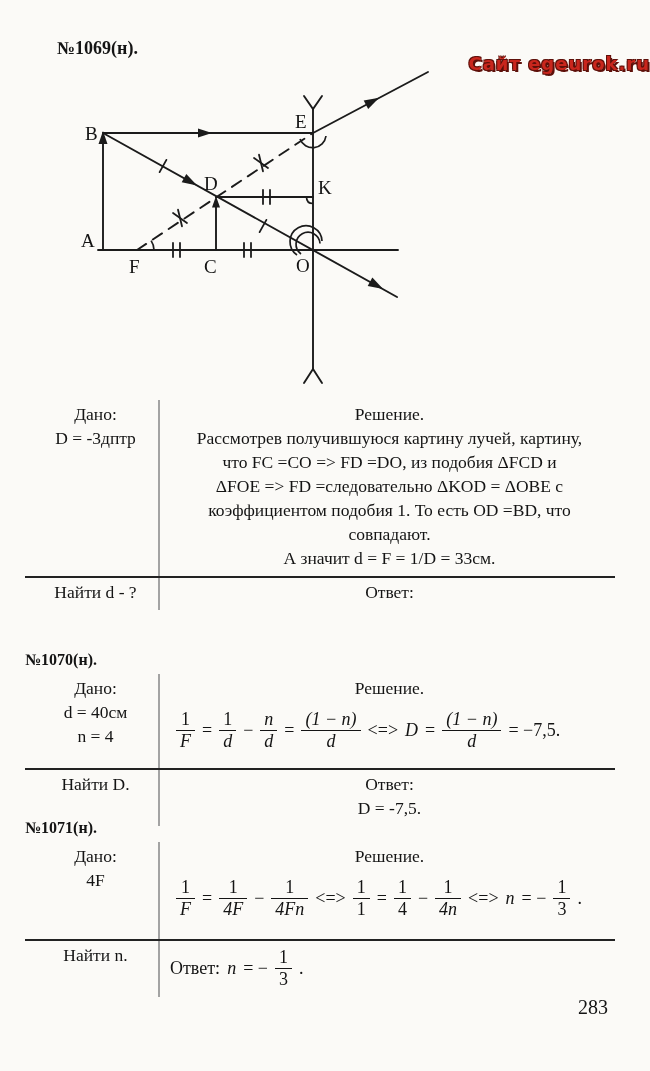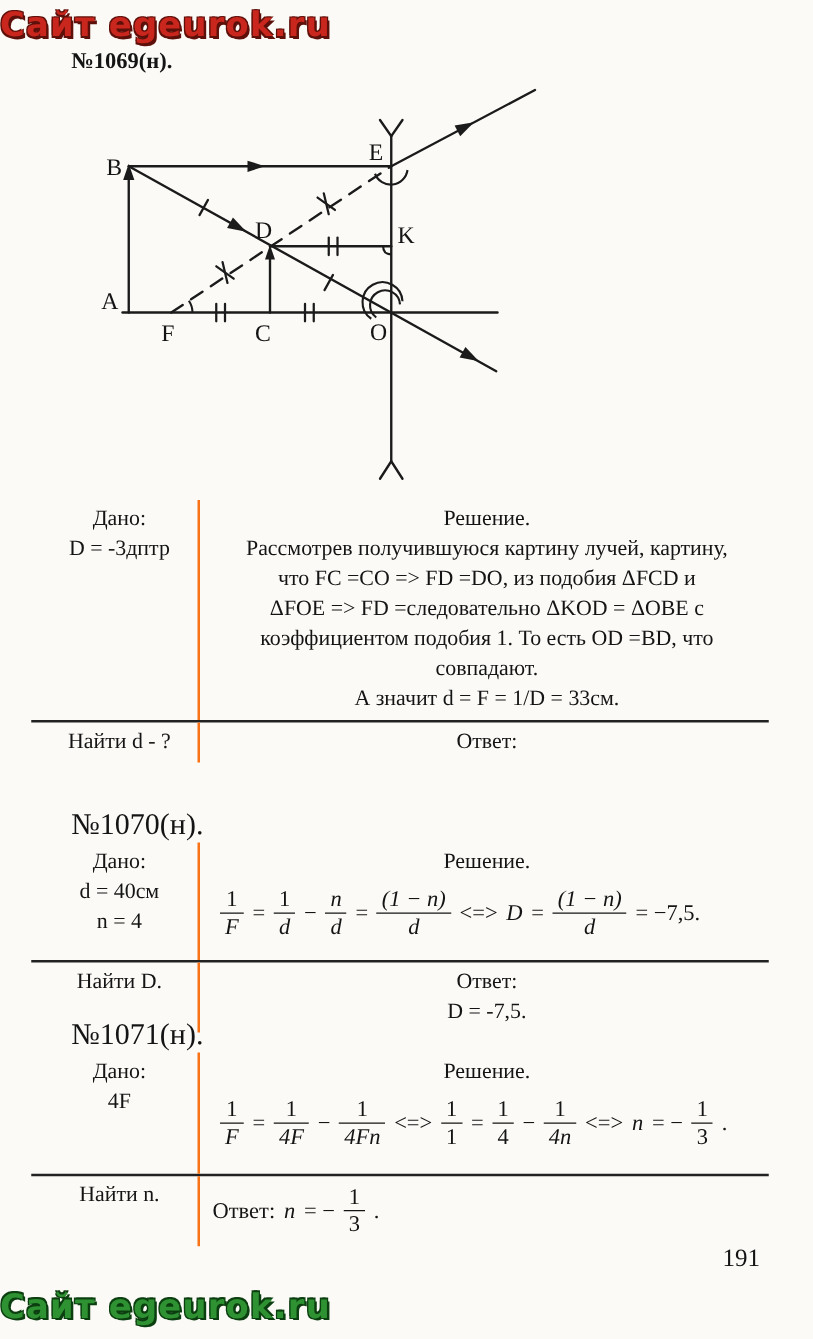--- a/index.html
+++ b/index.html
@@ -2,41 +2,41 @@
 <html><head>
 <meta charset="utf-8">
 <style>
   html,body { margin:0; padding:0; }
   body {
     width:650px; height:1071px; position:relative; overflow:hidden;
     background:#fbfaf7; color:#141414;
     font-family:"Liberation Serif", serif;
   }
   .site-banner {
-    position:absolute; left:0; width:100%; text-align:left;
+    position:absolute; left:0; width:100%; text-align:right;
     font-family:"DejaVu Sans", sans-serif; font-weight:bold;
-    font-size:27px; letter-spacing:1px;
+    font-size:18px; letter-spacing:1px;margin-top:48px;
   }
   #site-header { top:5px;
     text-shadow:-1px -1px 0 #5e100a, 1px -1px 0 #5e100a, -1px 1px 0 #5e100a, 2px 2px 0 #5e100a; }
   #site-footer { top:1030px;
     text-shadow:-1px -1px 0 #0c3f10, 1px -1px 0 #0c3f10, -1px 1px 0 #0c3f10, 2px 2px 0 #0c3f10; }
   .big-title {
     position:absolute; font-weight:bold; font-size:18px;
   }
   #diagram-wrap { position:absolute; left:55px; top:62px; width:405px; height:333px; }
   .problem { position:absolute; left:25px; width:590px; }
   #p1069 { top:400px; }
   #p1070 { top:649px; }
   #p1071 { top:817px; }
-  .ptitle { margin-left:32px; font-weight:normal; font-size:24px; line-height:22px; margin-bottom:3px; }
+  .ptitle { font-weight:bold; font-size:16px; line-height:22px; margin-bottom:3px; }
   .prow { display:flex; }
   .prow.top { border-bottom:2px solid #222; }
   .col-l { width:133px; box-sizing:border-box; padding:2px 4px 6px 12px; }
-  .col-r { flex:1; border-left:2px solid #f97316; padding:2px 6px 6px 10px; }
+  .col-r { flex:1; border-left:2px solid #a3a3a3; padding:2px 6px 6px 10px; }
   .line { font-size:17.5px; line-height:24px; white-space:nowrap;text-align:center; }
   #p1070 .prow.top { min-height:94px; }
   #p1071 .prow.top { min-height:97px; }
   .formula { display:flex; align-items:center; gap:7px; font-size:18px; margin:9px 0 2px 6px; flex-wrap:nowrap; }
   .formula.inline { margin:4px 0 2px 0; }
   .frac { display:inline-flex; flex-direction:column; align-items:center; line-height:1.15; }
   .frac .fn { align-self:stretch; text-align:center; border-bottom:1.6px solid #141414; padding:0 4px; }
   .frac .fd { padding:0 4px; }
   .it { font-style:italic; }
   .page-num { position:absolute; left:578px; top:996px; font-size:20px; }
@@ -283,14 +283,14 @@
           <span class="frac">
             <span class="fn">1</span>
             <span class="fd">3</span>
           </span>
           <span>.</span>
         </div>
     </div>
   </div>
 </div>
 
-<div class="page-num">191</div>
+<div class="page-num">283</div>
 <div id="site-footer" class="site-banner" style="color: rgb(46, 145, 50);">Сайт egeurok.ru</div>
 
 </body></html>

